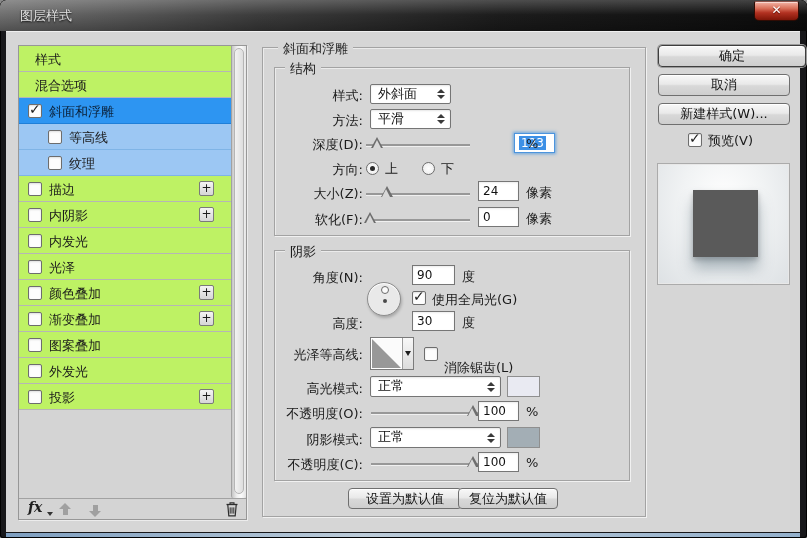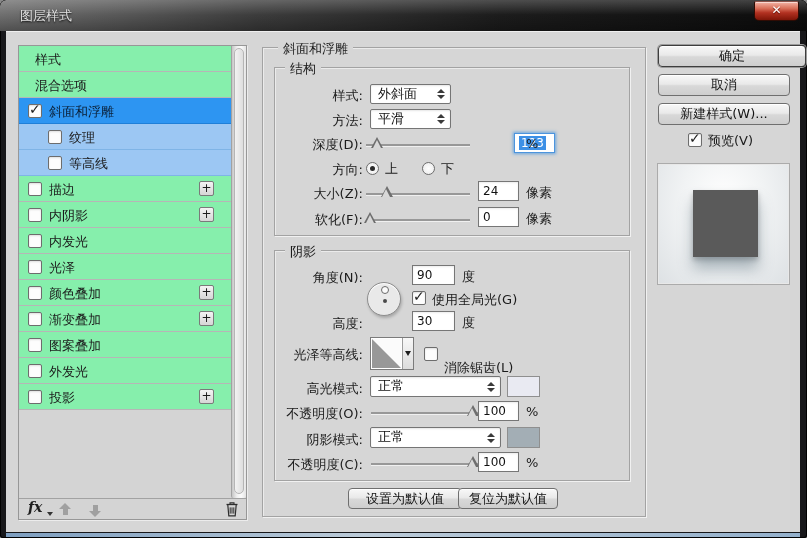--- a/index.html
+++ b/index.html
@@ -17,21 +17,21 @@
     border:1px solid #300c04;border-top-color:#8a5148;box-shadow:inset 0 1px 0 rgba(255,255,255,.5);
     color:#fff;font-size:12px;font-weight:bold;text-align:center;line-height:17px;text-shadow:0 1px 1px #5c0d02;cursor:pointer;}
   .page::after{content:"";position:absolute;left:6px;right:7px;bottom:1px;height:4px;
     background:linear-gradient(to right,#8fb6dd,#d9ebfa 45%,#a9cbeb);opacity:.85;}
   .dialog-bg{position:absolute;left:6px;top:31px;width:794px;height:501px;background:#d6d6d6;
     border-top:1px solid #efefef;}
   
   .sidebar{position:absolute;left:18px;top:45px;width:229px;height:475px;background:#d4d4d4;
     border:1px solid #979797;box-shadow:1px 1px 0 rgba(255,255,255,.55);}
   .side-list{position:absolute;left:0;top:0;width:212px;}
-  .side-row{position:relative;height:26px;border-bottom:1px solid #b6b6b6;background:#86efac;cursor:pointer;}
+  .side-row{position:relative;height:26px;border-bottom:1px solid #b6b6b6;background:#bef264;cursor:pointer;}
   .side-row .row-label{position:absolute;left:30px;top:5px;font-size:13px;color:#1b1b1b;white-space:nowrap;}
   .side-row.plain .row-label{left:16px;}
   .side-row.sub .row-label{left:50px;}
   .side-row.selected{color:#06192e;}
   .side-row.selected .row-label{color:#0a1d33;font-weight:normal;}
   .scroll-strip{position:absolute;left:212px;top:0;width:15px;height:452px;border-left:1px solid #a2a2a2;
     background:linear-gradient(to right,#c6c6c6,#efefef 35%,#fbfbfb 65%,#e4e4e4);border-radius:0 0 2px 2px;}
   .scroll-thumb{position:absolute;left:2px;top:2px;width:10px;height:446px;border-radius:6px;
     background:linear-gradient(to right,#f2f2f2,#dedede);border:1px solid #b5b5b5;}
   .side-bottom{position:absolute;left:0;top:452px;width:227px;height:21px;border-top:1px solid #a2a2a2;background:#d4d4d4;}
@@ -118,25 +118,25 @@
           <span class="row-label">混合选项</span>
         </div>
         <div class="side-row selected" style="background: rgb(45, 149, 242); border-bottom-color: rgb(31, 127, 216);">
           <span class="checkbox" style="left: 9px; top: 6px;">
             <span class="checkmark">✓</span>
           </span>
           <span class="row-label">斜面和浮雕</span>
         </div>
         <div class="side-row sub" style="background: rgb(156, 199, 243); border-bottom-color: rgb(127, 180, 230);">
           <span class="checkbox" style="left: 29px; top: 6px;"></span>
-          <span class="row-label">纹理</span>
+          <span class="row-label">等高线</span>
         </div>
         <div class="side-row sub" style="background: rgb(156, 199, 243); border-bottom-color: rgb(127, 180, 230);">
           <span class="checkbox" style="left: 29px; top: 6px;"></span>
-          <span class="row-label">等高线</span>
+          <span class="row-label">纹理</span>
         </div>
         <div class="side-row">
           <span class="checkbox" style="left: 9px; top: 6px;"></span>
           <span class="row-label">描边</span>
           <span class="plus-btn">+</span>
         </div>
         <div class="side-row">
           <span class="checkbox" style="left: 9px; top: 6px;"></span>
           <span class="row-label">内阴影</span>
           <span class="plus-btn">+</span>

